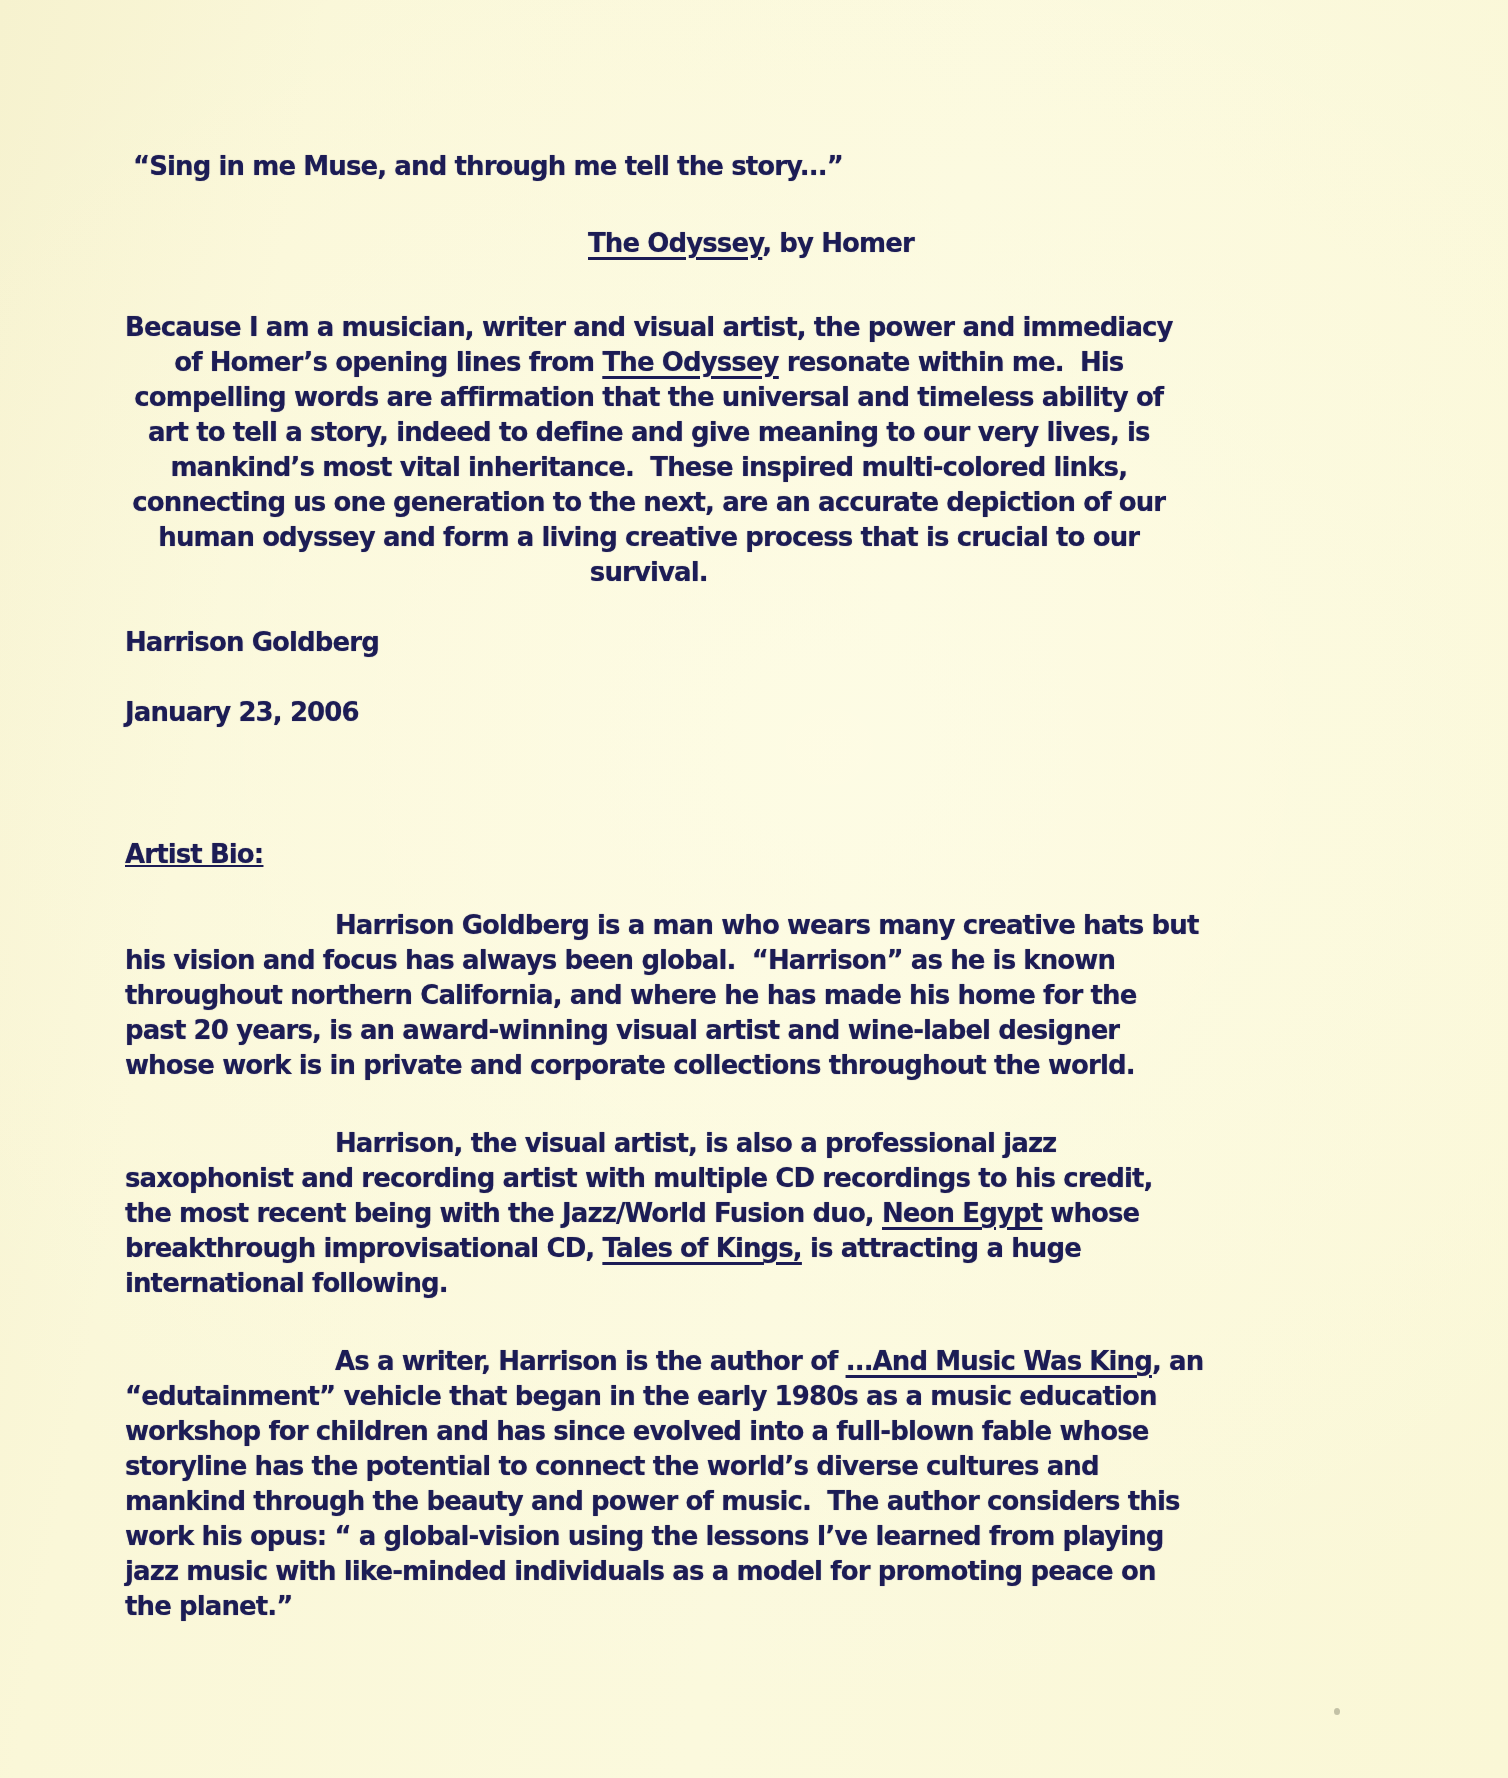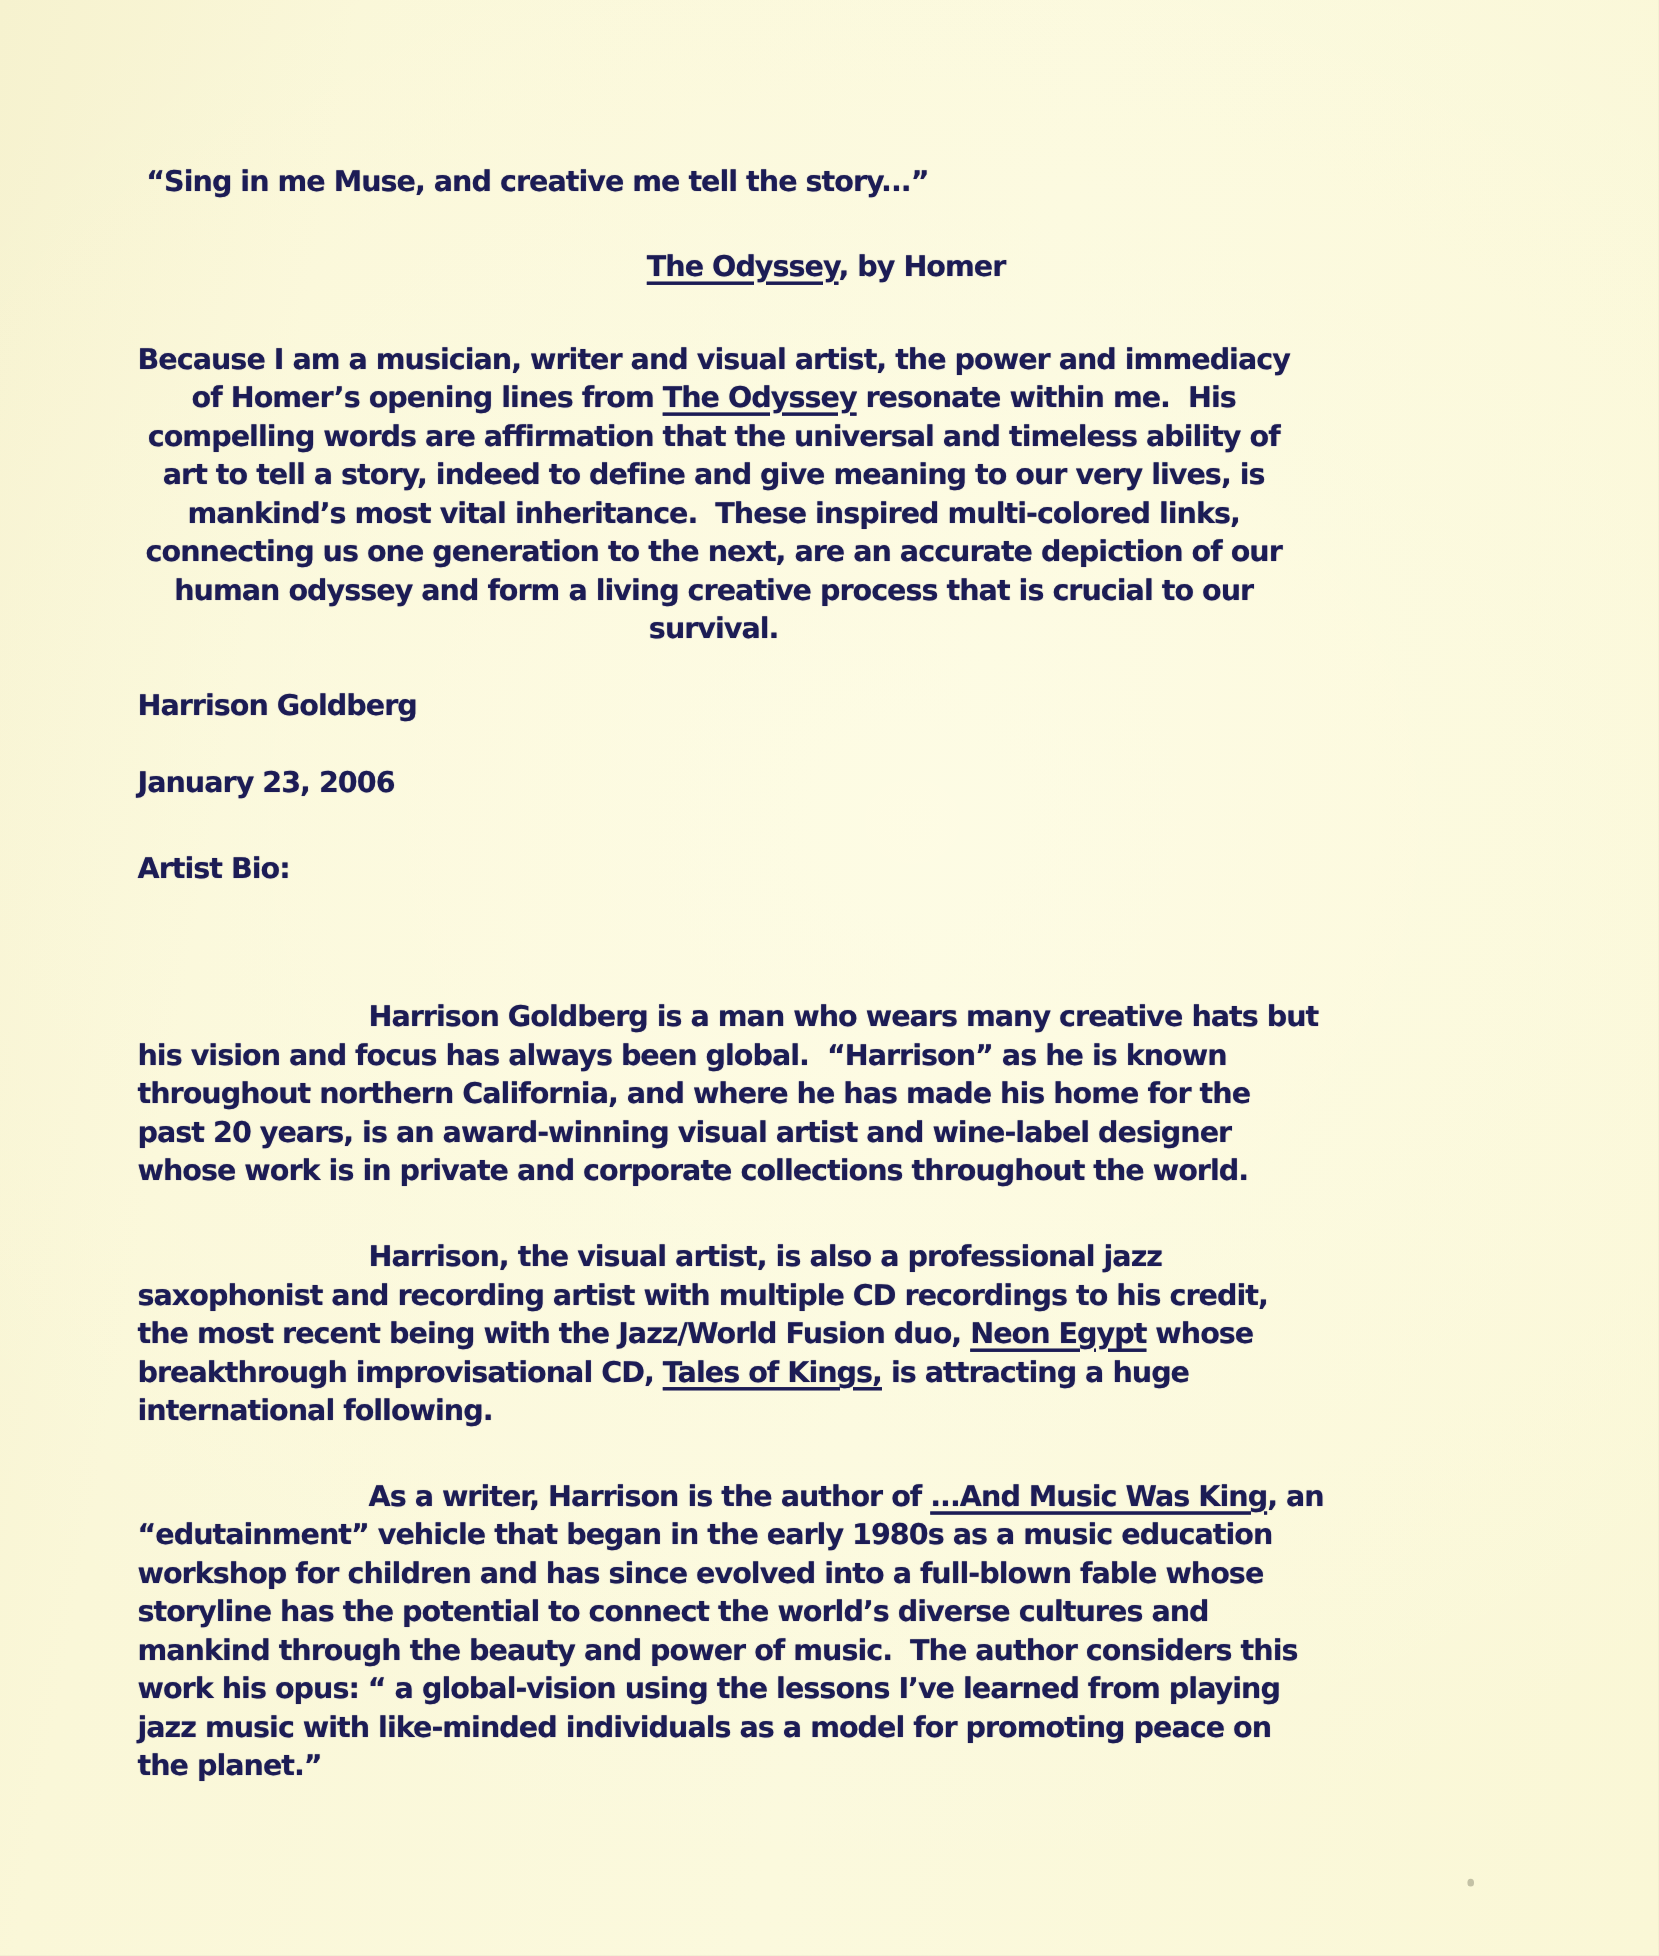--- a/index.html
+++ b/index.html
@@ -33,40 +33,40 @@
   .u, .tline .u, .tblock .u {
     text-decoration: underline;
     text-decoration-thickness: 2.5px;
     text-underline-offset: 5px;
   }
   .quote-line1 { left: 133px; top: 149px; }
   .quote-attr  { left: 588px; top: 189px; margin-top: 37px; }
   .intro       { top: 310px; text-align: center; }
   .signature   { top: 625px; }
   .dateline    { top: 695px; }
-  .bio-heading { top: 773px; }
+  .bio-heading { top: 837px; text-decoration: underline; }
   .bio-p1      { top: 908px; }
   .bio-p2      { top: 1092px; margin-top: 34px; }
   .bio-p3      { top: 1344px; }
   .speck {
     position: absolute;
     left: 1334px;
     top: 1708px;
     width: 6px;
     height: 7px;
     border-radius: 50%;
     background: rgba(105,105,85,0.38);
   }
 </style>
 </head>
 <body>
 
 <div class="page">
 
-  <div class="tblock quote-line1">“Sing in me Muse, and creative me tell the story...”</div>
+  <div class="tblock quote-line1">“Sing in me Muse, and through me tell the story...”</div>
 
   <div class="tblock quote-attr"><span class="u">The Odyssey</span><span>, by Homer</span></div>
 
   <div class="tblock intro"><div class="tline"><span>Because I am a musician, writer and visual artist, the power and immediacy</span></div><div class="tline"><span>of Homer’s opening lines from </span><span class="u">The Odyssey</span><span> resonate within me.  His</span></div><div class="tline"><span>compelling words are affirmation that the universal and timeless ability of</span></div><div class="tline"><span>art to tell a story, indeed to define and give meaning to our very lives, is</span></div><div class="tline"><span>mankind’s most vital inheritance.  These inspired multi-colored links,</span></div><div class="tline"><span>connecting us one generation to the next, are an accurate depiction of our</span></div><div class="tline"><span>human odyssey and form a living creative process that is crucial to our</span></div><div class="tline"><span>survival.</span></div></div>
 
   <div class="tblock signature">Harrison Goldberg</div>
 
   <div class="tblock dateline">January 23, 2006</div>
 
   <div class="tblock bio-heading">Artist Bio:</div>

